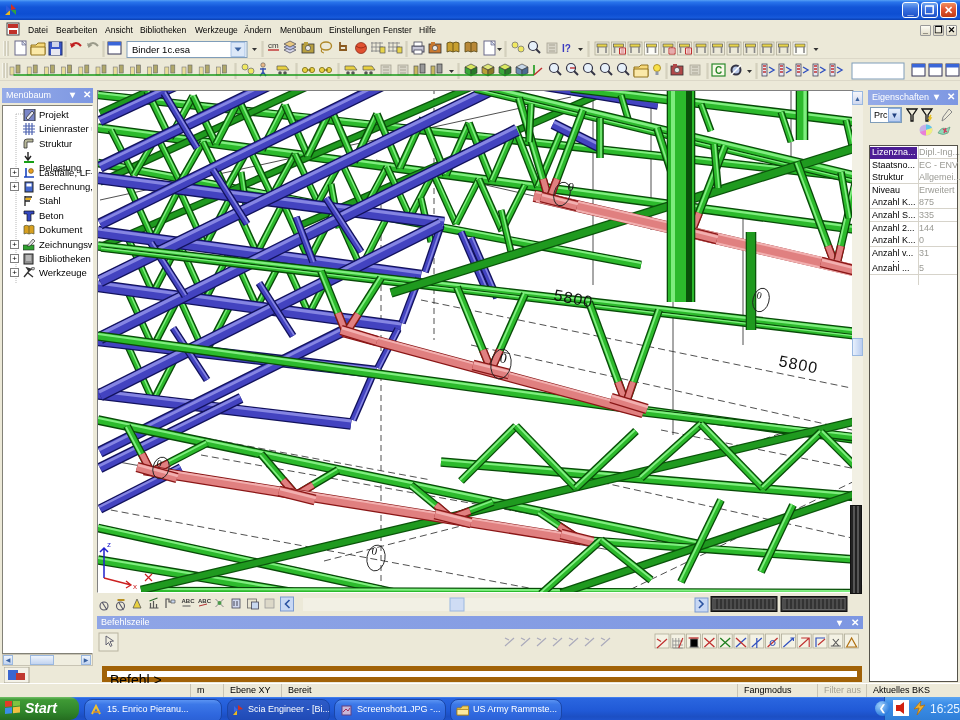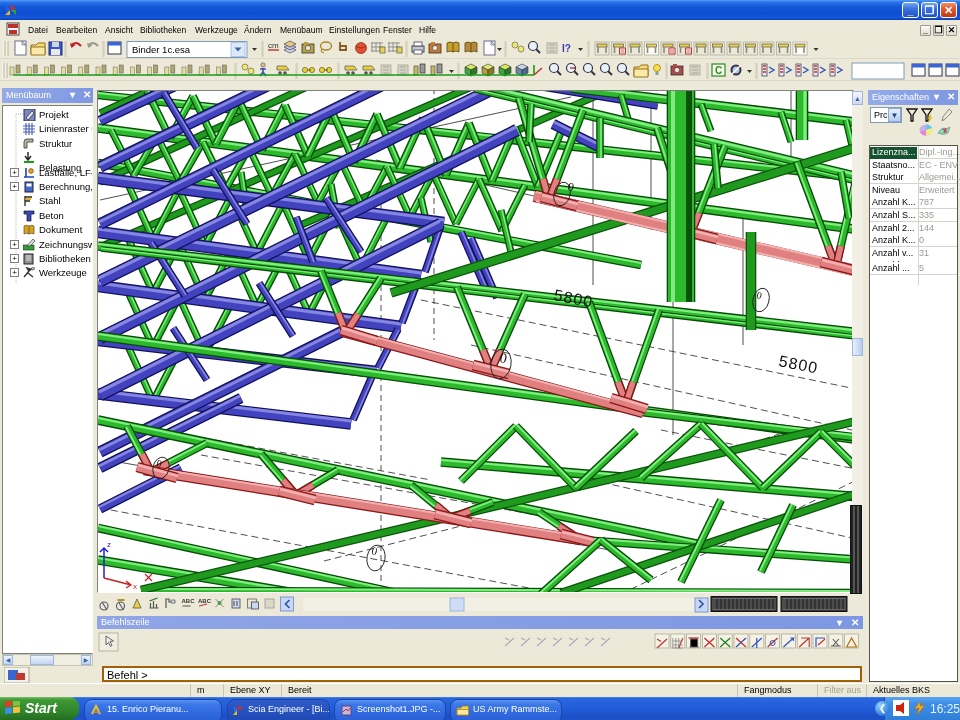--- a/index.html
+++ b/index.html
@@ -26,21 +26,21 @@
 .tpl{position:absolute;left:7px;width:9px;height:9px;border:1px solid #808080;background:#fff;font-size:8px;line-height:7px;text-align:center;color:#000}
 
 #rpanel{left:866px;top:81px;width:94px;height:616px;background:#ece9d8}
 .prow{position:absolute;width:87px;height:12.6px;font-size:9px;border-bottom:1px solid #d6d3ca;background:#fff}
 .prow .l{position:absolute;left:2px;top:1px;color:#000;white-space:nowrap}
 .prow .v{position:absolute;left:49px;top:1px;color:#9a9a94;white-space:nowrap}
 .pdiv{position:absolute;width:1px;height:139px;background:#d6d3ca}
 
 #cmdhead{left:97px;top:616px;width:766px;height:13px;background:linear-gradient(90deg,#8fa5e6,#7d97e2);color:#fff;font-size:9px;padding:1px 0 0 4px}
 #cmdbody{left:97px;top:629px;width:766px;height:35px;background:#ece9d8}
-#cmdinput{left:102px;top:666px;width:760px;height:16px;background:#fff;border:2px solid #a16207;font-size:11px;color:#000;padding:1px 0 0 3px}
+#cmdinput{left:102px;top:666px;width:760px;height:16px;background:#fff;border:5px solid #a16207;font-size:14px;color:#000;padding:1px 0 0 3px}
 
 #status{left:0;top:683px;width:960px;height:14px;background:#ece9d8;border-top:1px solid #fff;font-size:9px;color:#000}
 .scell{position:absolute;top:0;height:13px;border-left:1px solid #c8c4b4;padding:1px 0 0 6px}
 
 #taskbar{left:0;top:697px;width:960px;height:23px;background:linear-gradient(180deg,#4b8df4 0%,#2a66e0 6%,#2059d6 60%,#1c4fc4 85%,#1e53cc 100%)}
 #startbtn{position:absolute;left:0;top:0;width:79px;height:23px;background:linear-gradient(180deg,#73bf68 0%,#3f9a35 12%,#2f842a 65%,#256d20 100%);border-radius:0 9px 9px 0;color:#fff;font-weight:bold;font-style:italic;font-size:14px}
 .task{position:absolute;top:2px;height:24px;background:linear-gradient(180deg,#5a93f2 0%,#3c78e8 20%,#2e66dd 70%,#2a60d4 100%);border:1px solid #1a46a8;border-radius:8px;color:#fff;font-size:9px;overflow:hidden;white-space:nowrap}
 .task .tx{position:absolute;left:22px;top:4px}
 #tray{position:absolute;left:884px;top:0;width:76px;height:23px;background:linear-gradient(180deg,#5ba6f2 0%,#3c8ee8 30%,#2f7fd8 100%);border-left:1px solid #1c4fb0}
 </style></head>
@@ -418,38 +418,38 @@
         <ellipse cx="7" cy="6" rx="6.5" ry="5.5" fill="#c8b0e8"></ellipse>
         <path d="M7 6 L13 4 A6.5 5.5 0 0 0 7 0.5 Z" fill="#60c8e8"></path>
         <path d="M7 6 L7 11.5 A6.5 5.5 0 0 0 13 4 Z" fill="#f0f080"></path>
         <path d="M7 6 L1 8 A6.5 5.5 0 0 0 7 11.5 Z" fill="#e880d8"></path>
       </svg>
     <svg class="abs" style="left:71px;top:43px" width="15" height="13" viewBox="0 0 15 13">
         <path d="M1 9 Q5 2 9 5 L13 3 L11 9 Q6 12 1 9" fill="#90d8b8" stroke="#509070" stroke-width="0.6"></path>
         <path d="M6 5 L10 8 M9 4 L7 9" stroke="#d04060" stroke-width="1.5"></path>
       </svg>
     <div class="prow" style="top:65px;left:4px">
-        <span class="l" style="left:0;background:#14532d;color:#fff;width:47px;height:12px;padding-left:2px">Lizenzna...</span>
+        <span class="l" style="left:0;background:#4c1d95;color:#fff;width:47px;height:12px;padding-left:2px">Lizenzna...</span>
         <span class="v">Dipl.-Ing...</span>
       </div>
     <div class="prow" style="top:78px;left:4px">
         <span class="l">Staatsno...</span>
         <span class="v">EC - ENV</span>
       </div>
     <div class="prow" style="top:90px;left:4px">
         <span class="l">Struktur</span>
         <span class="v">Allgemei...</span>
       </div>
     <div class="prow" style="top:103px;left:4px">
         <span class="l">Niveau</span>
         <span class="v">Erweitert</span>
       </div>
     <div class="prow" style="top:115px;left:4px">
         <span class="l">Anzahl K...</span>
-        <span class="v">787</span>
+        <span class="v">875</span>
       </div>
     <div class="prow" style="top:128px;left:4px">
         <span class="l">Anzahl S...</span>
         <span class="v">335</span>
       </div>
     <div class="prow" style="top:141px;left:4px">
         <span class="l">Anzahl 2...</span>
         <span class="v">144</span>
       </div>
     <div class="prow" style="top:153px;left:4px">

